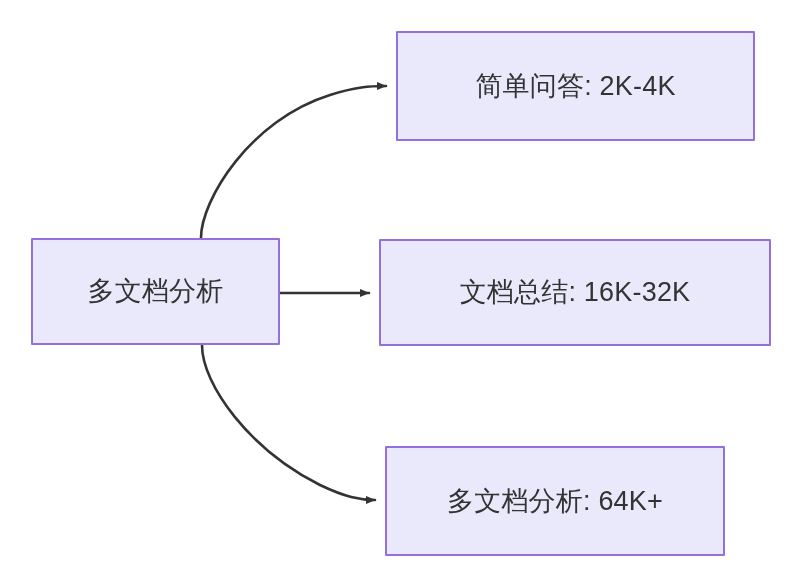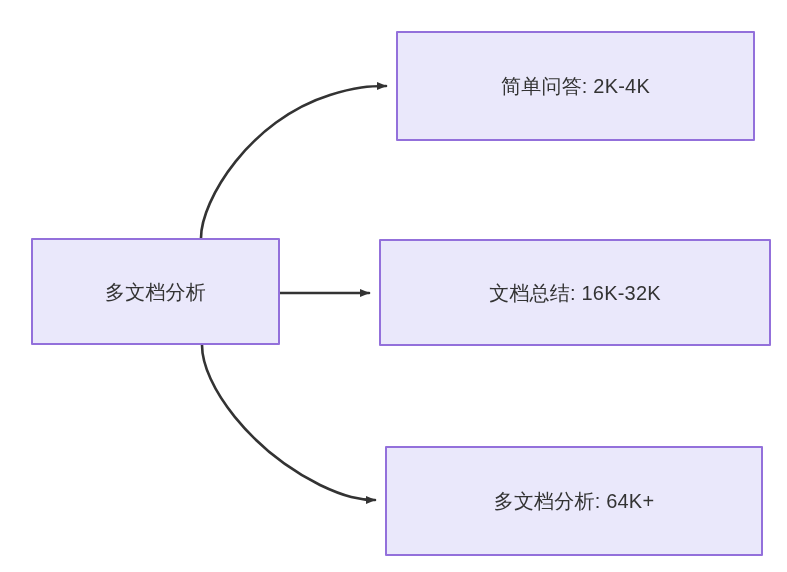--- a/index.html
+++ b/index.html
@@ -34,21 +34,21 @@
     background: #eae8fb;
     border: 2px solid #9370db;
     border-radius: 1px;
     display: flex;
     align-items: center;
     justify-content: center;
     text-align: center;
   }
   .node-label {
     color: #333333;
-    font-size: 20px;
+    font-size: 27px;
     line-height: 1.2;
     letter-spacing: 0.2px;
     white-space: nowrap;
   }
   #node-root {
     left: 31px;
     top: 238px;
     width: 249px;
     height: 107px;
   }
@@ -60,21 +60,21 @@
   }
   #node-doc-summary {
     left: 379px;
     top: 239px;
     width: 392px;
     height: 107px;
   }
   #node-multi-doc {
     left: 385px;
     top: 446px;
-    width: 378px;
+    width: 340px;
     height: 110px;
   }
 </style>
 </head>
 <body>
 
 <div id="diagram-canvas">
 
   <svg class="edge-layer" viewBox="0 0 787 572">
     <defs>

